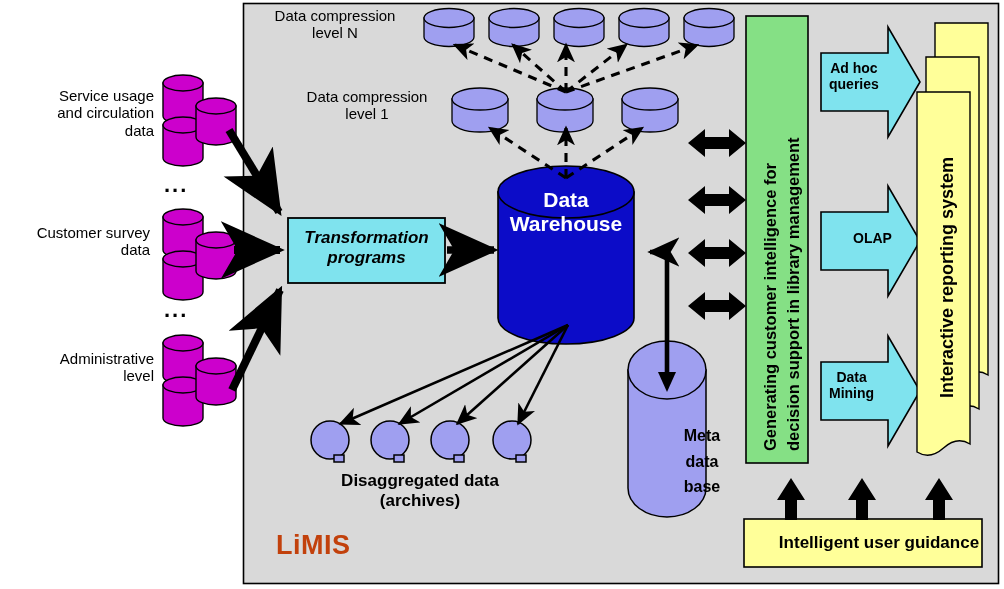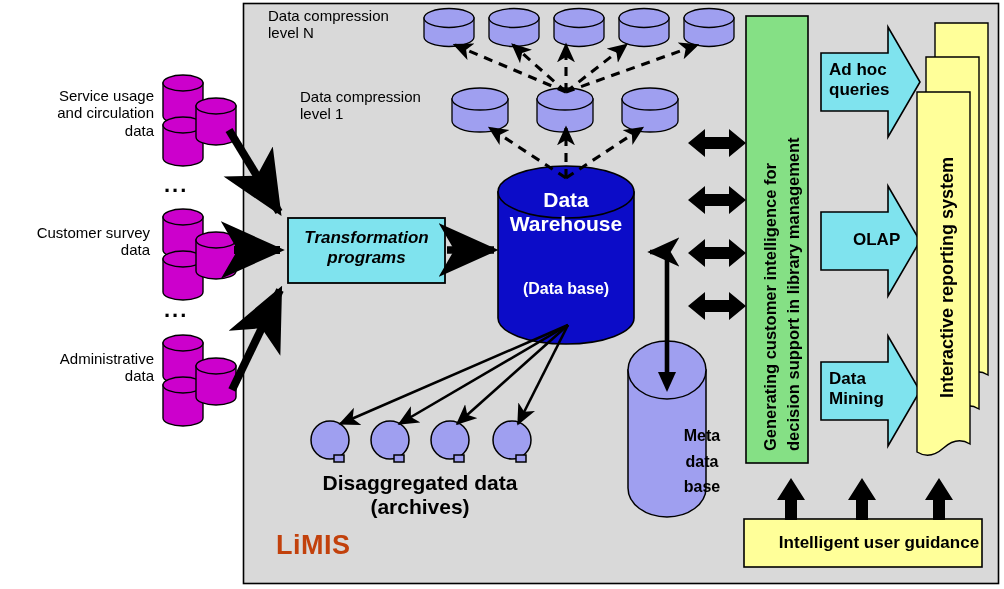--- a/index.html
+++ b/index.html
@@ -3,28 +3,28 @@
 <meta charset="utf-8">
 <style>
   html,body{margin:0;padding:0;background:#ffffff;}
   body{width:1004px;height:589px;overflow:hidden;
        font-family:"Liberation Sans","DejaVu Sans",sans-serif;}
   #stage{position:relative;width:1004px;height:589px;background:#ffffff;}
   svg#canvas{position:absolute;left:0;top:0;width:1004px;height:589px;}
   .lbl{position:absolute;white-space:pre;line-height:1.15;}
   .src-label{font-size:15px;text-align:right;color:#000;}
   .dots{font-size:22px;font-weight:bold;letter-spacing:2px;color:#000;}
-  .dc-label{font-size:15px;text-align:left;color:#000;}
+  .dc-label{font-size:15px;text-align:center;color:#000;}
   .tp-label{font-size:17px;font-weight:bold;text-align:center;color:#000;}
   .dw-label{font-size:21px;font-weight:bold;text-align:center;color:#ffffff;}
   .dw-sub{font-size:16px;font-weight:bold;text-align:center;color:#ffffff;}
   .meta-label{font-size:16px;font-weight:bold;text-align:center;color:#000;padding-left:35px;}
-  .arch-label{font-size:21px;font-weight:bold;text-align:center;color:#000;}
+  .arch-label{font-size:17px;font-weight:bold;text-align:center;color:#000;}
   .limis-label{font-size:27px;font-weight:bold;color:#c2410c;letter-spacing:0.5px;}
-  .cy-label{font-size:17px;font-weight:bold;color:#000;}
+  .cy-label{font-size:14px;font-weight:bold;color:#000;text-align:center;}
   .guid-label{font-size:17px;font-weight:bold;color:#000;text-align:center;}
   .vert-green{position:absolute;font-size:16.5px;font-weight:bold;color:#000;
       transform-origin:0 0;transform:rotate(-90deg);white-space:nowrap;}
   .vert-yellow{position:absolute;font-size:18px;font-weight:bold;color:#000;
       transform-origin:0 0;transform:rotate(-90deg);white-space:nowrap;}
 </style>
 </head>
 <body>
 
 <div id="stage">
@@ -220,33 +220,32 @@
   <div class="lbl src-label" style="left:18px;top:87px;width:136px;">Service usage
 and circulation
 data</div>
   <div class="lbl dots" style="left:164px;top:172px;">...</div>
 
   <div class="lbl src-label" style="left:4px;top:224px;width:146px;">Customer survey
 data</div>
   <div class="lbl dots" style="left:164px;top:297px;">...</div>
 
   <div class="lbl src-label" style="left:14px;top:350px;width:140px;">Administrative
-data</div>
+level</div>
 
   <div class="lbl dc-label" style="left:268px;top:7px;width:134px;">Data compression
 level N</div>
   <div class="lbl dc-label" style="left:300px;top:88px;width:134px;">Data compression
 level 1</div>
 
   <div class="lbl tp-label" style="left:288px;top:228px;width:157px;font-style:italic;">Transformation
 programs</div>
 
   <div class="lbl dw-label" style="left:498px;top:188px;width:136px;">Data
 Warehouse</div>
-  <div class="lbl dw-sub" style="left:498px;top:280px;width:136px;">(Data base)</div>
 
   <div class="lbl meta-label" style="left:628px;top:423px;width:78px;line-height:1.6;">Meta
 data
 base</div>
 
   <div class="lbl arch-label" style="left:320px;top:471px;width:200px;">Disaggregated data
 (archives)</div>
 
   <div class="lbl limis-label" style="left:276px;top:530px;">LiMIS</div>
 

